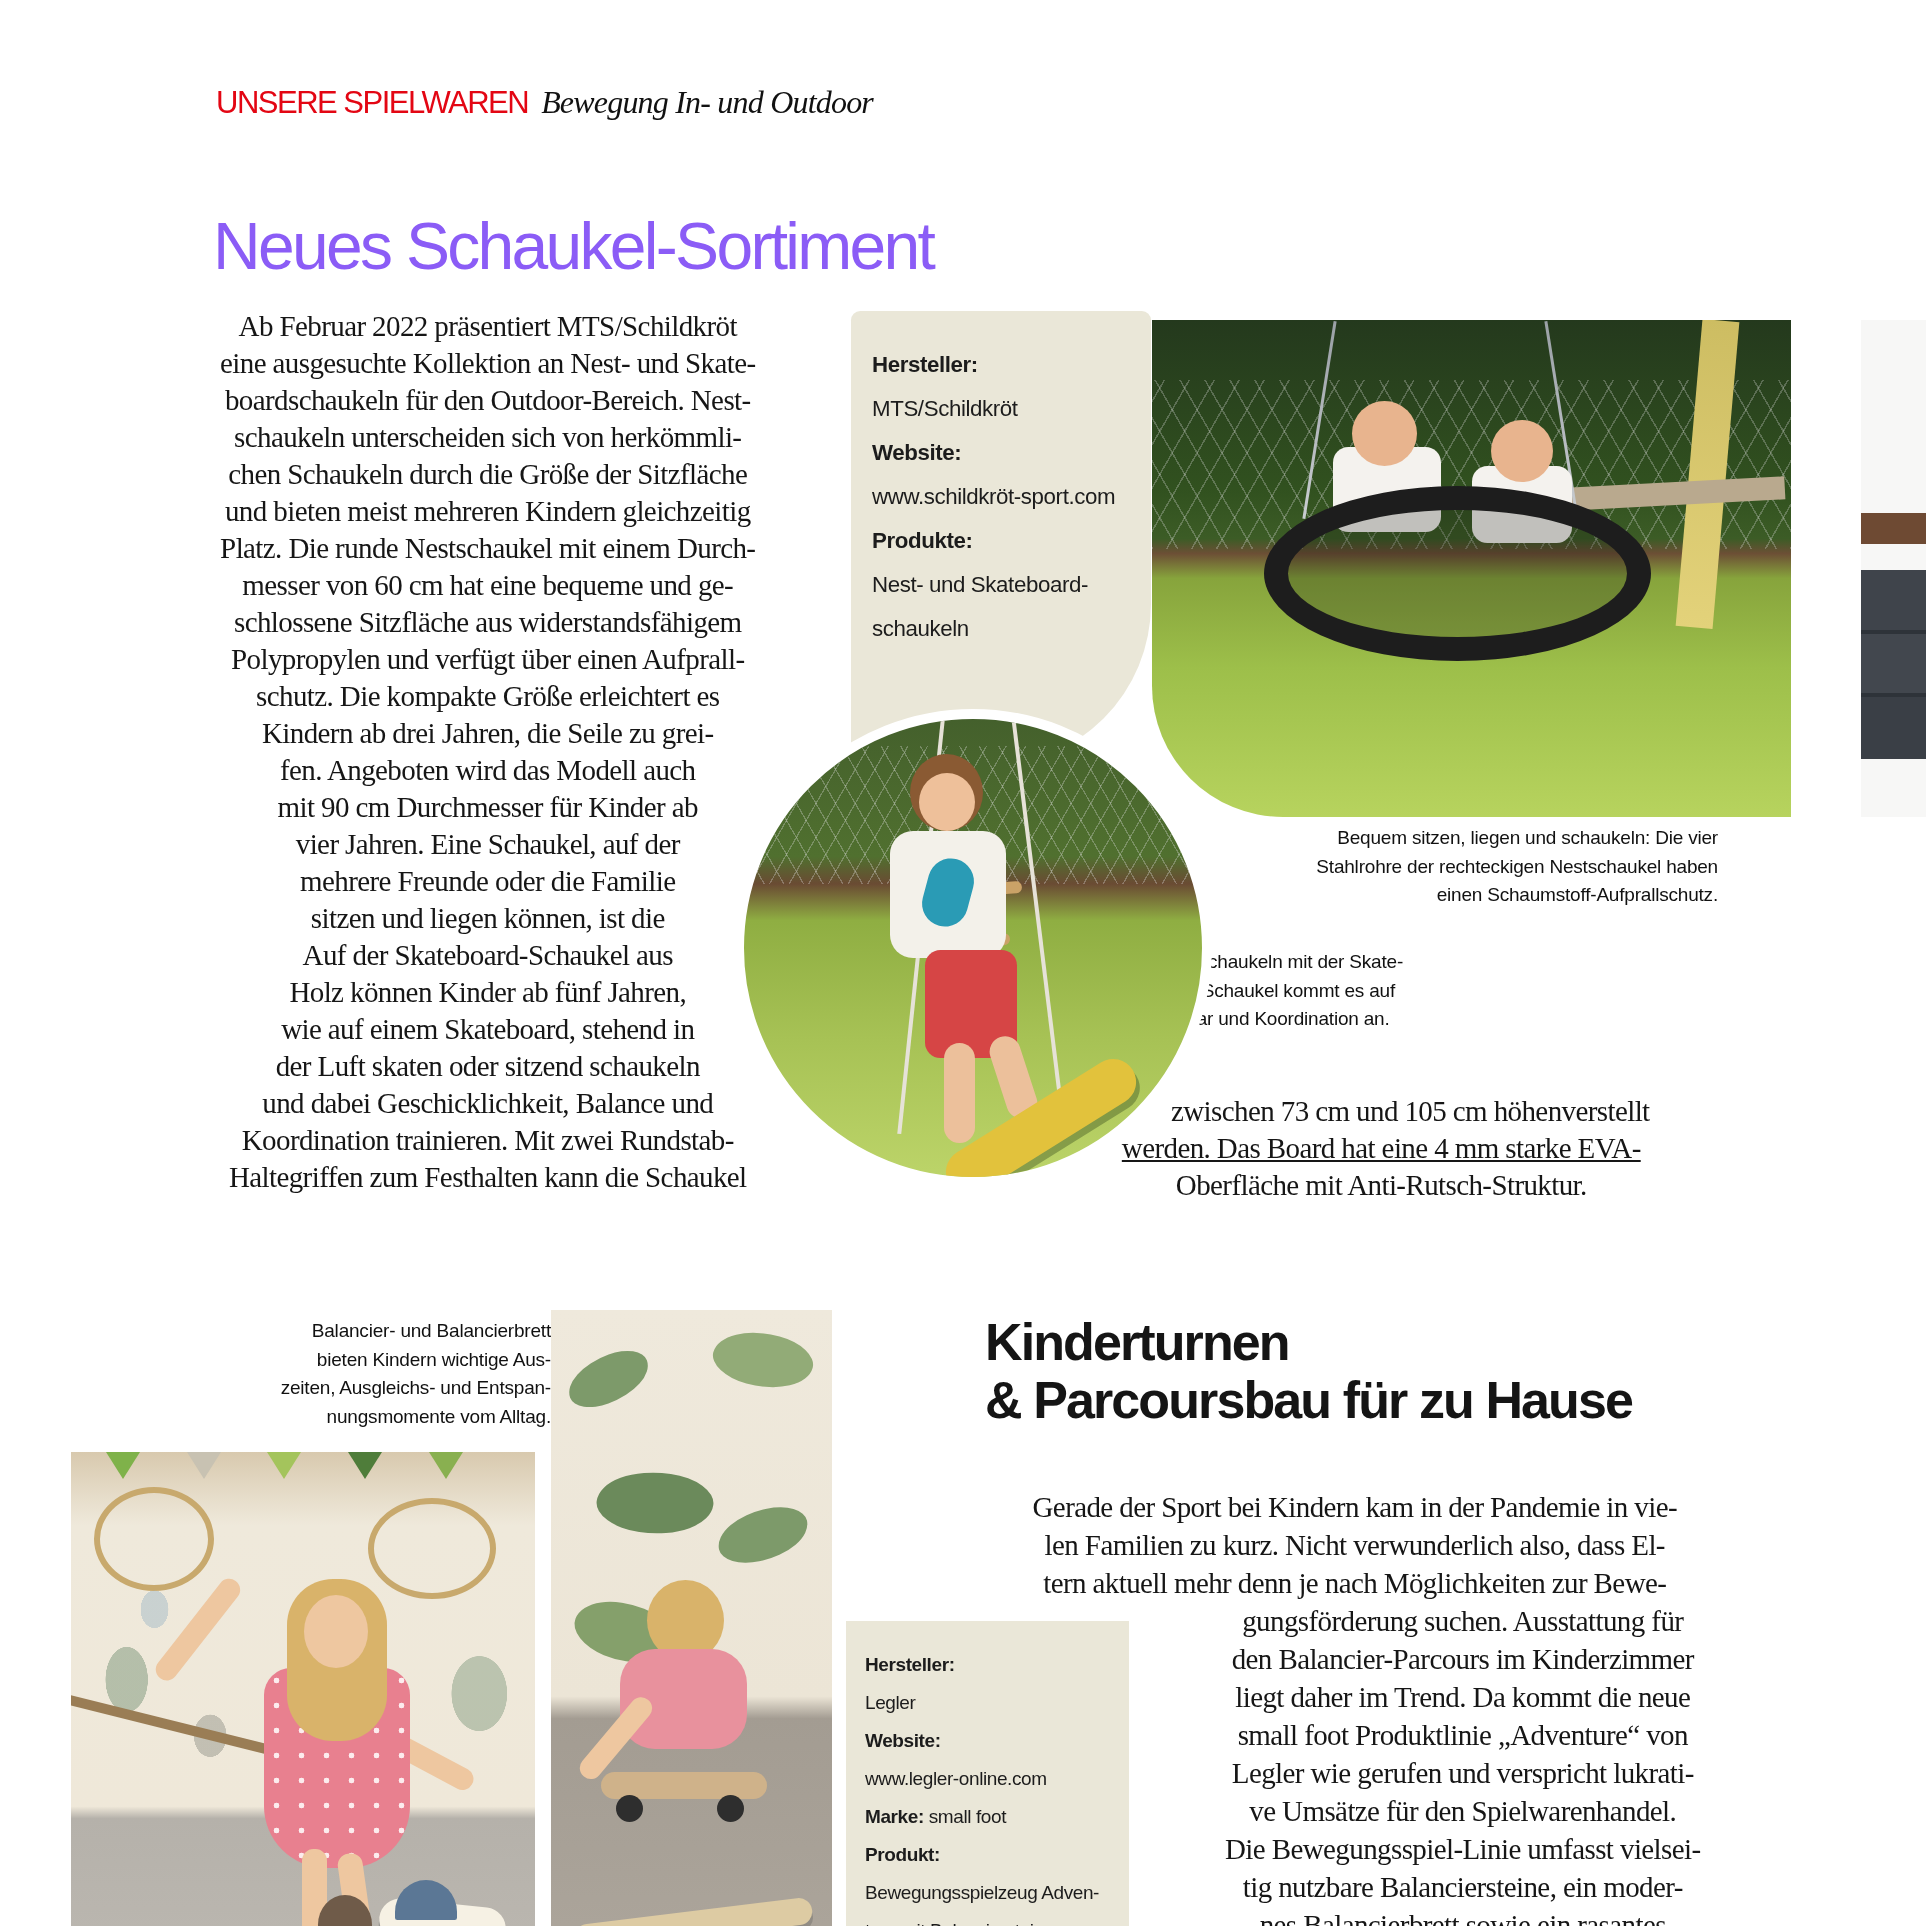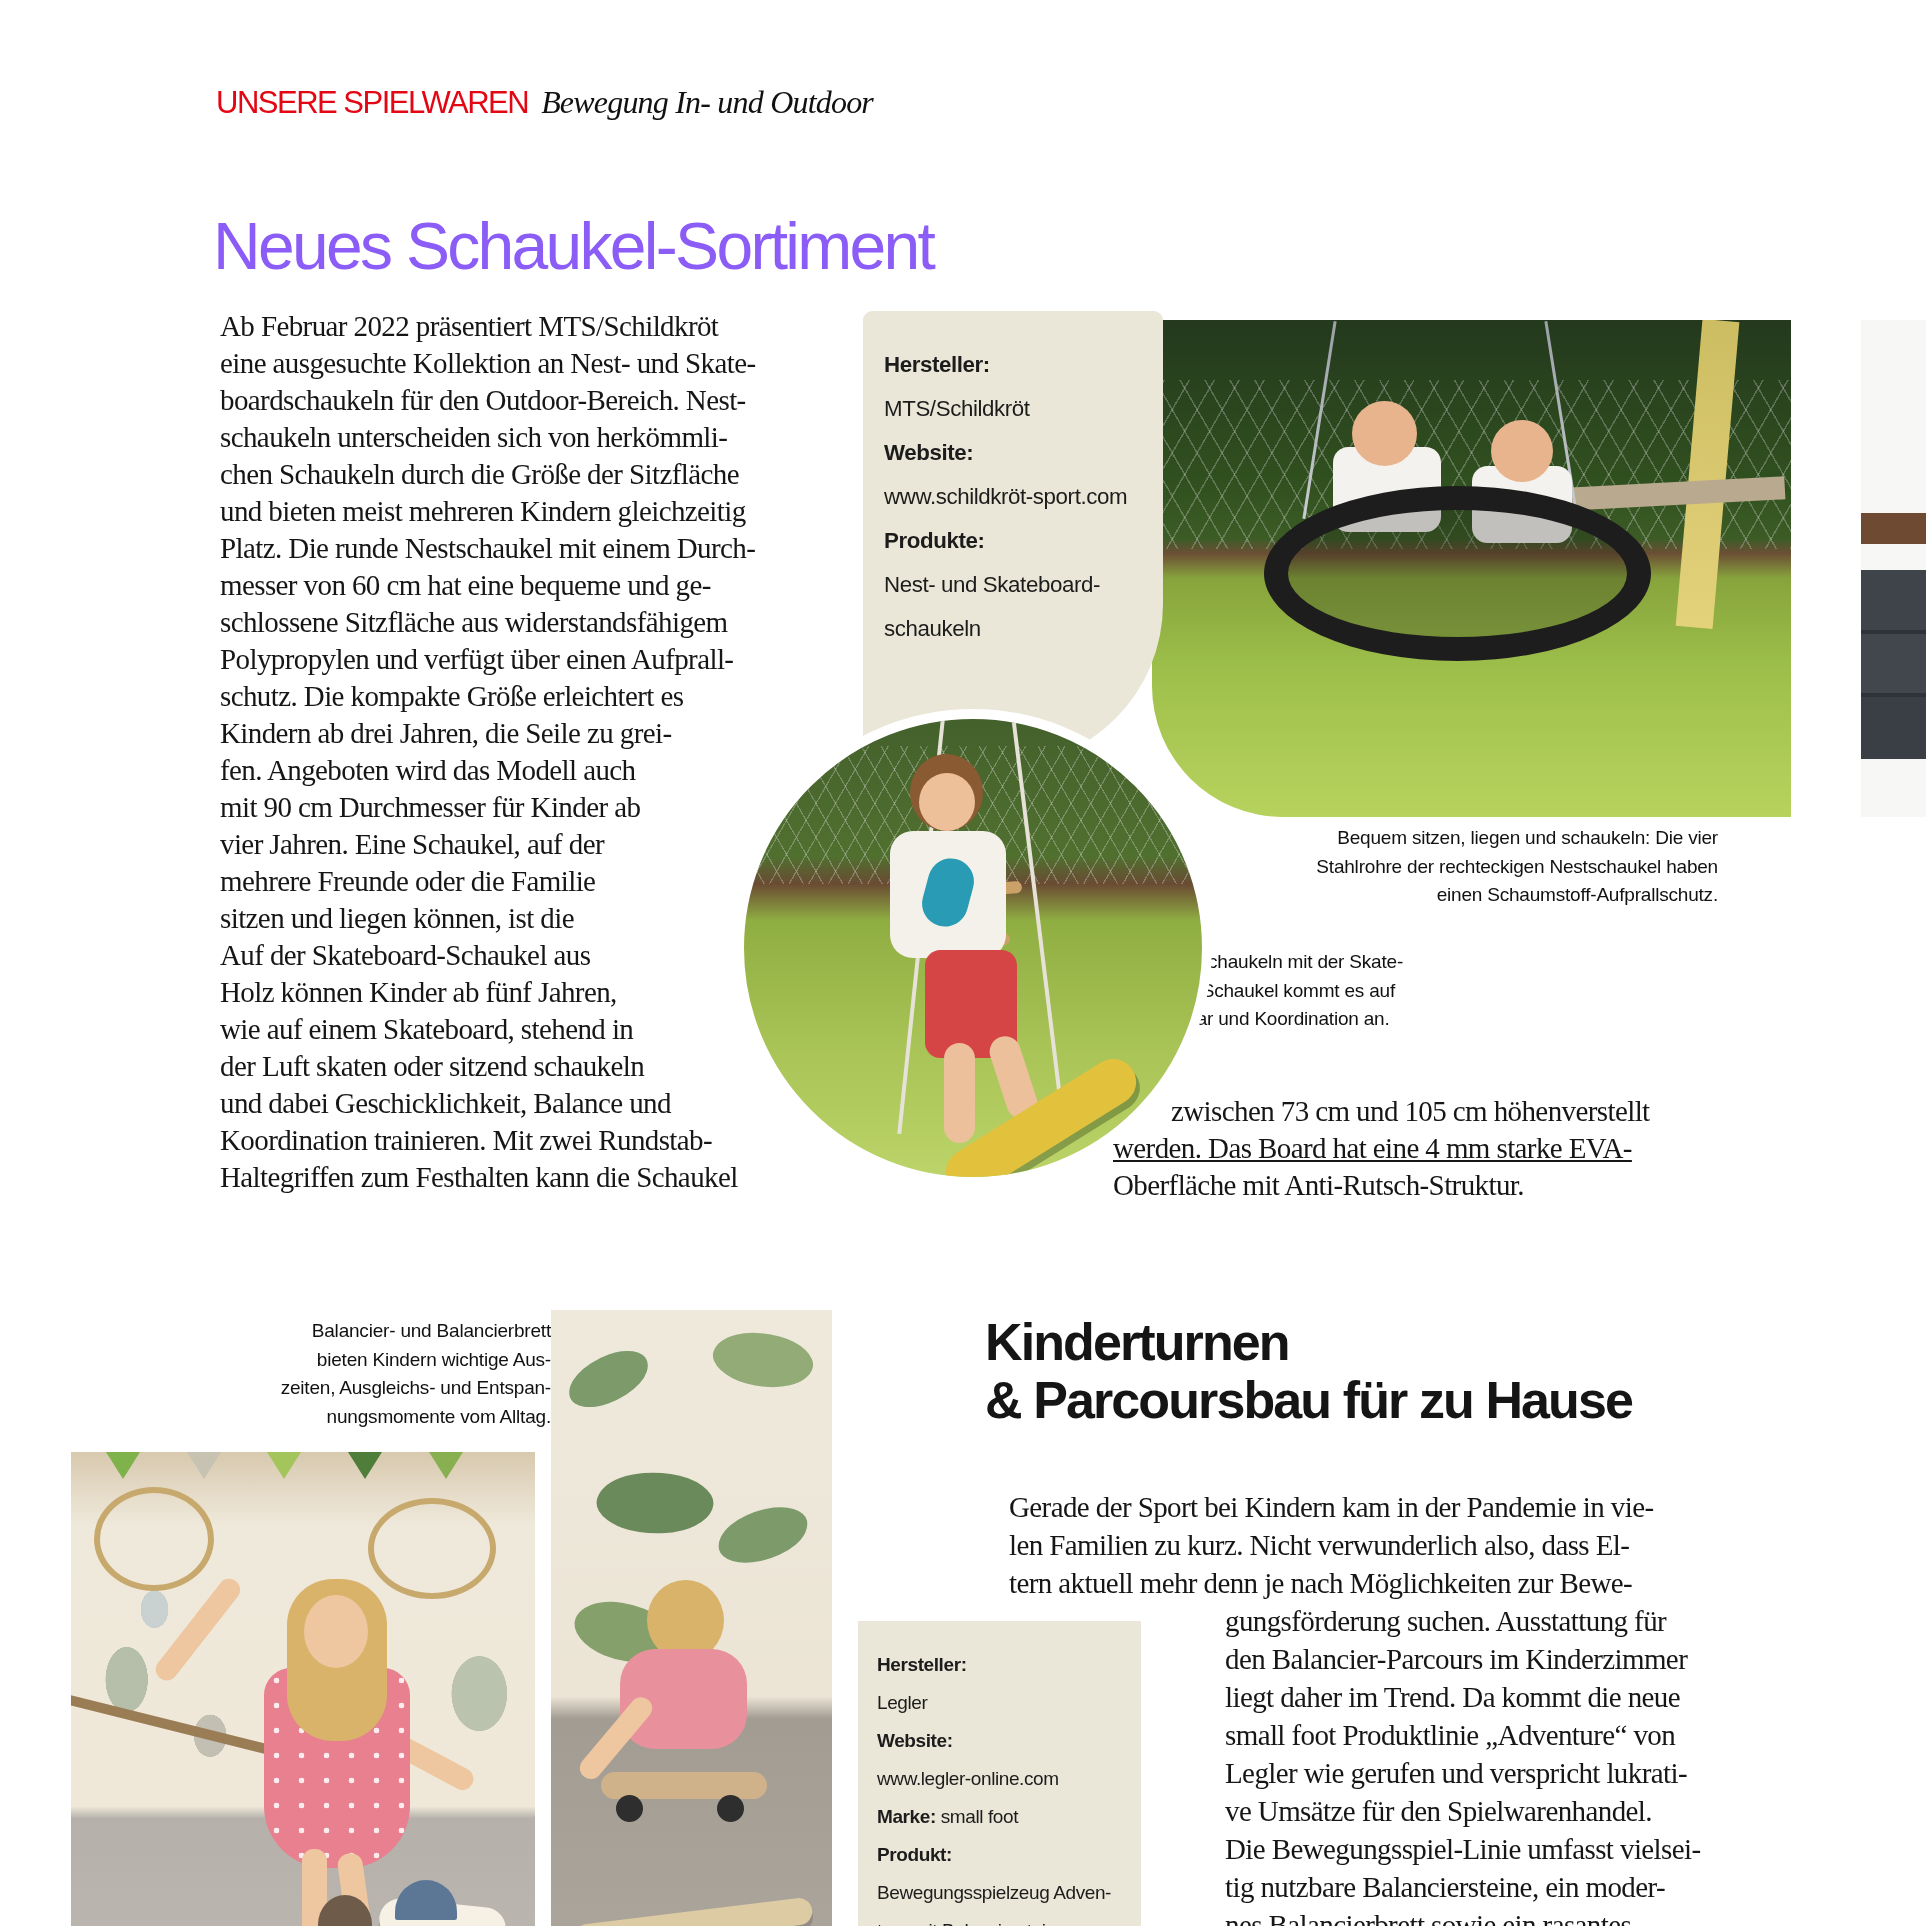--- a/index.html
+++ b/index.html
@@ -1,39 +1,39 @@
 <!DOCTYPE html>
 <html style="font-size:6.2px"><head>
 <meta charset="utf-8">
 <style>
   html,body{margin:0;padding:0;background:#888;}
   .page{position:relative;width:1962px;height:2542px;background:#ffffff;overflow:hidden;
         font-family:"Liberation Serif",serif;color:#161616;}
   .abs{position:absolute;}
   .sans{font-family:"Liberation Sans",sans-serif;}
   .serif{font-family:"Liberation Serif",serif;}
-  .pre{white-space:pre;}
+  .pre{white-space:pre;text-align:center;}
   .b{font-weight:700;}
 
   
   .kicker-row{left:216px;top:84px;display:flex;align-items:baseline;gap:13px;}
   .kicker{font-size:31px;font-weight:400;letter-spacing:-1.5px;color:#e30613;}
   .kicker-sub{font-size:32px;font-style:italic;letter-spacing:-0.8px;color:#111;}
 
   
   .title1{left:213px;top:208px;font-size:66px;font-weight:400;letter-spacing:-2.7px;color:#8b5cf6;}
 
   
   .col1{left:220px;top:308px;font-size:29px;line-height:37px;letter-spacing:-0.6px;}
   
   .wrapblk{left:1113px;top:1093px;font-size:29px;line-height:37px;letter-spacing:-0.6px;}
   .i1{margin-left:58px;} .i2{text-decoration:underline;}
 
   
-  .ibox{background:#eae7d8;color:#1c1c1c;font-family:"Liberation Sans",sans-serif;margin-left:12px;}
+  .ibox{background:#eae7d8;color:#1c1c1c;font-family:"Liberation Sans",sans-serif;}
   .ibox1{left:851px;top:311px;width:300px;height:455px;border-radius:9.2px 9.2px 162px 9.2px;
          padding:32px 21px;box-sizing:border-box;font-size:22.3px;line-height:44px;letter-spacing:-0.4px;z-index:4;}
   .ibox2{left:846px;top:1621px;width:283px;height:426px;border-radius:0 0 100px 0;
          padding:25px 19px;box-sizing:border-box;font-size:19px;line-height:38px;letter-spacing:-0.4px;z-index:4;}
 
   
   .cap{font-family:"Liberation Sans",sans-serif;font-size:19px;line-height:28.5px;letter-spacing:-0.2px;color:#111;}
   .cap-nest{left:1186px;top:824px;width:532px;text-align:right;}
   .cap-board{left:1148px;top:948px;width:431px;text-align:left;}
   .cap-balance{left:162px;top:1317px;width:389px;text-align:right;}

